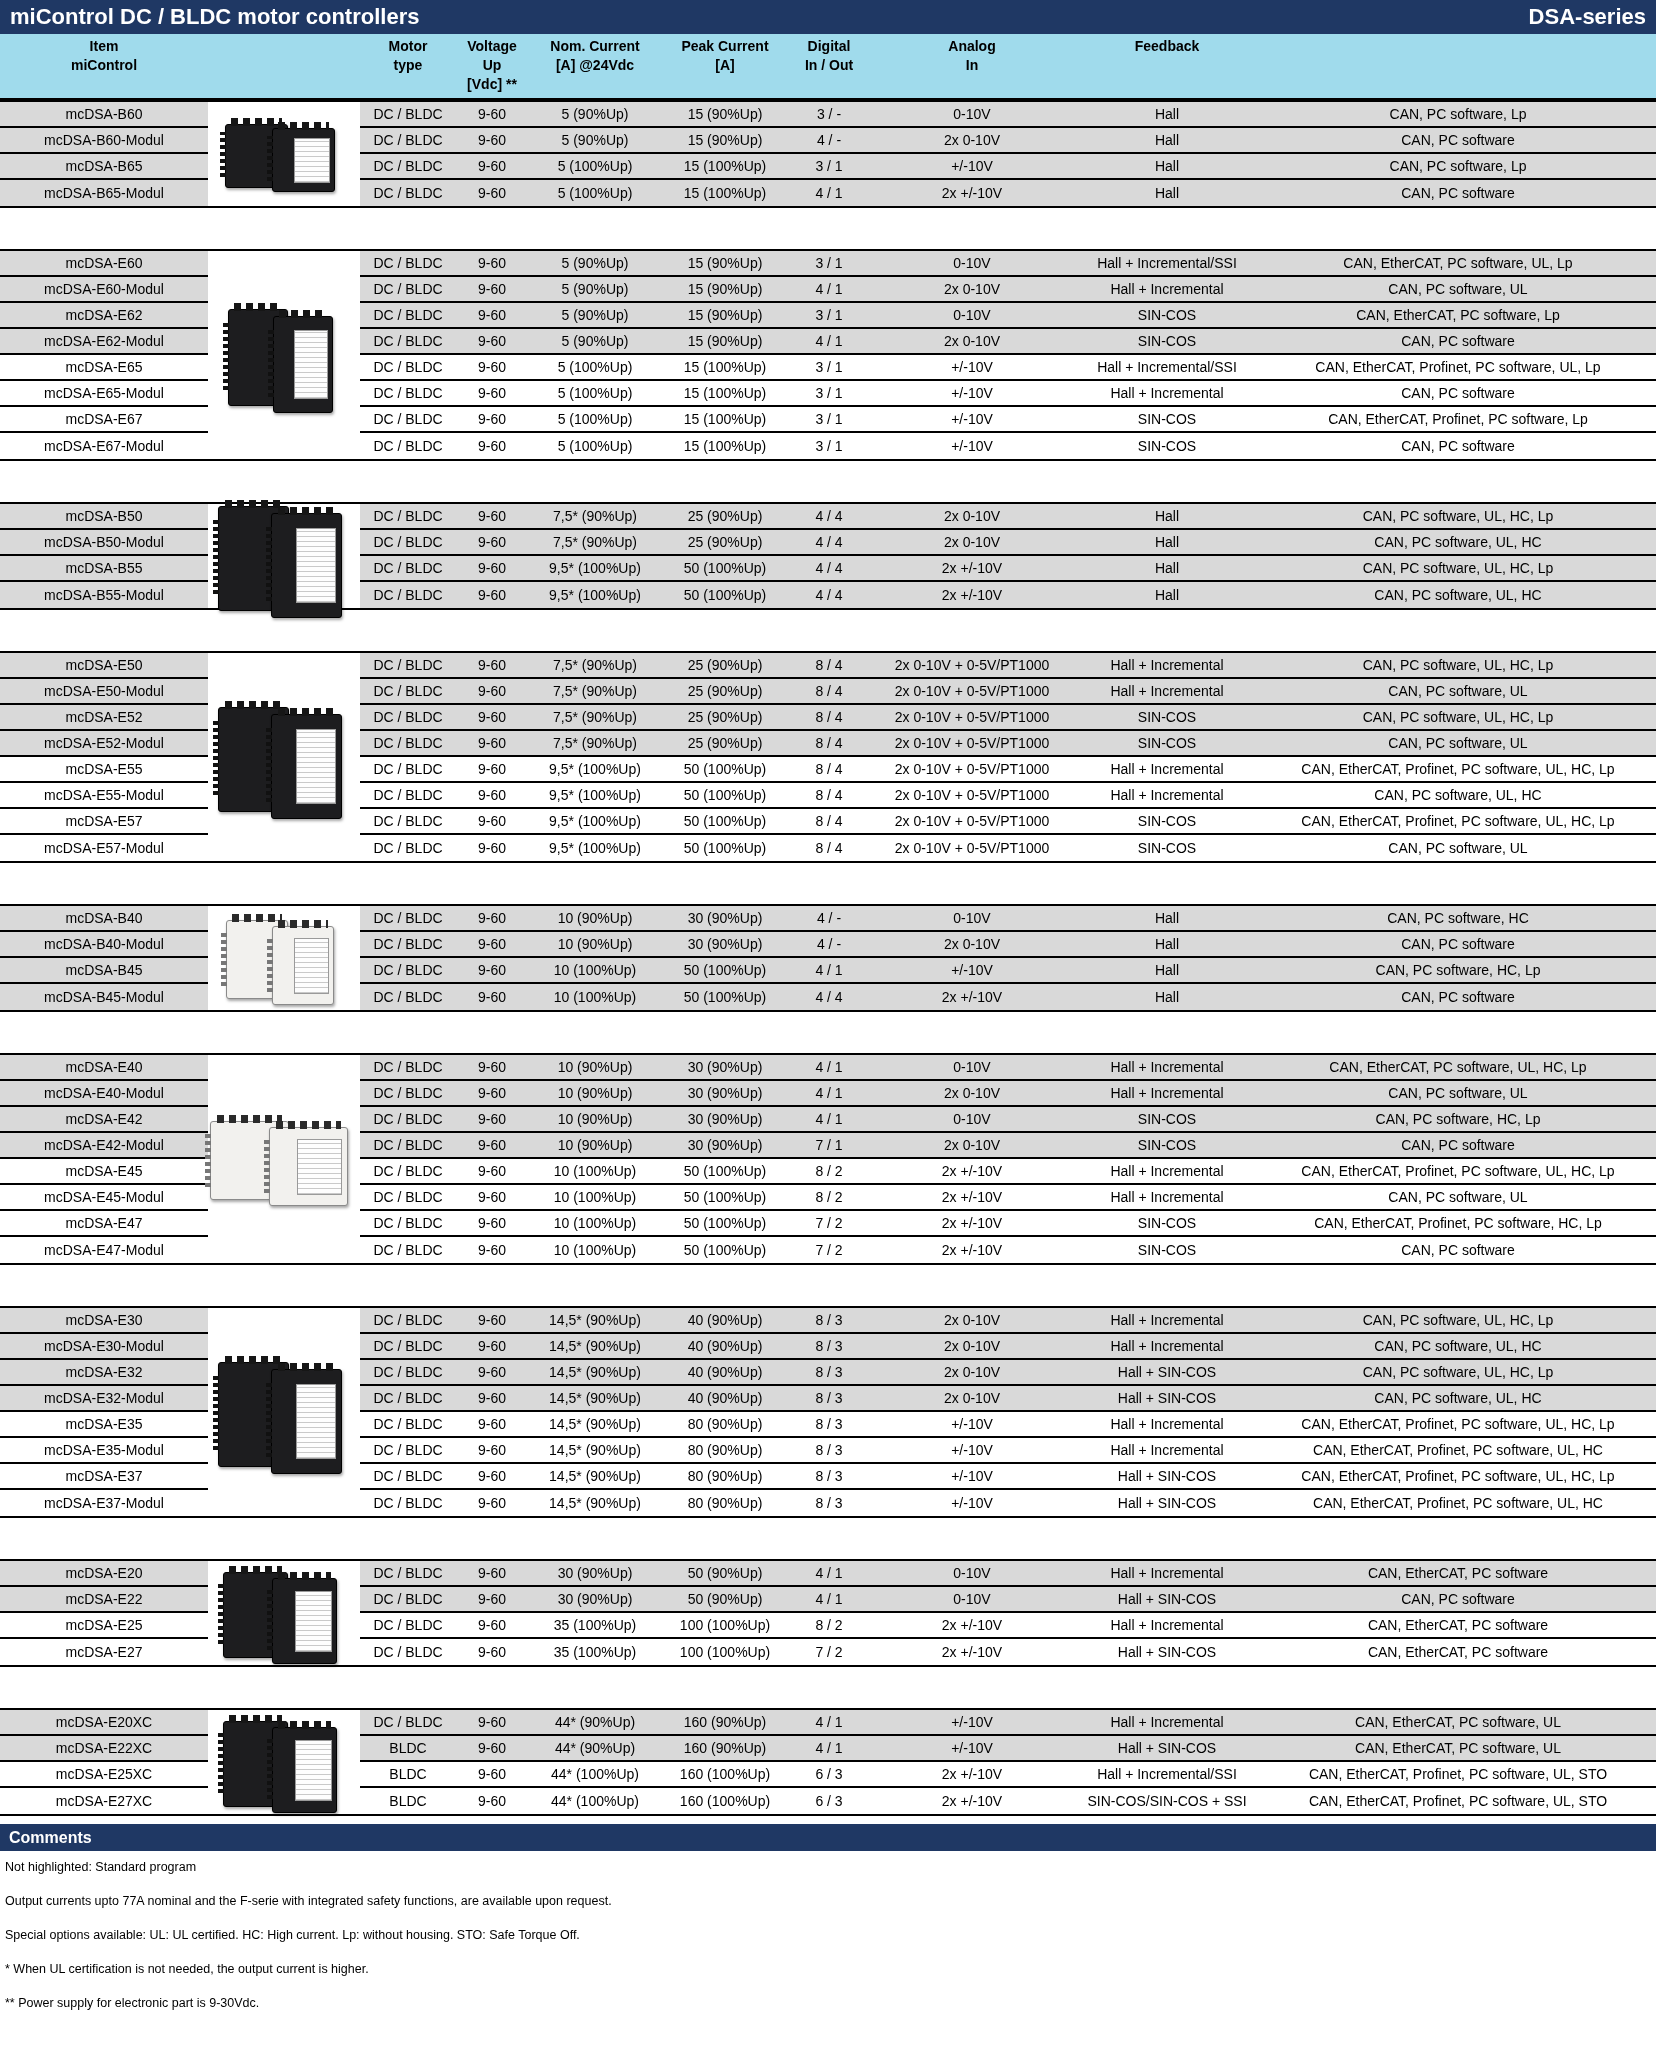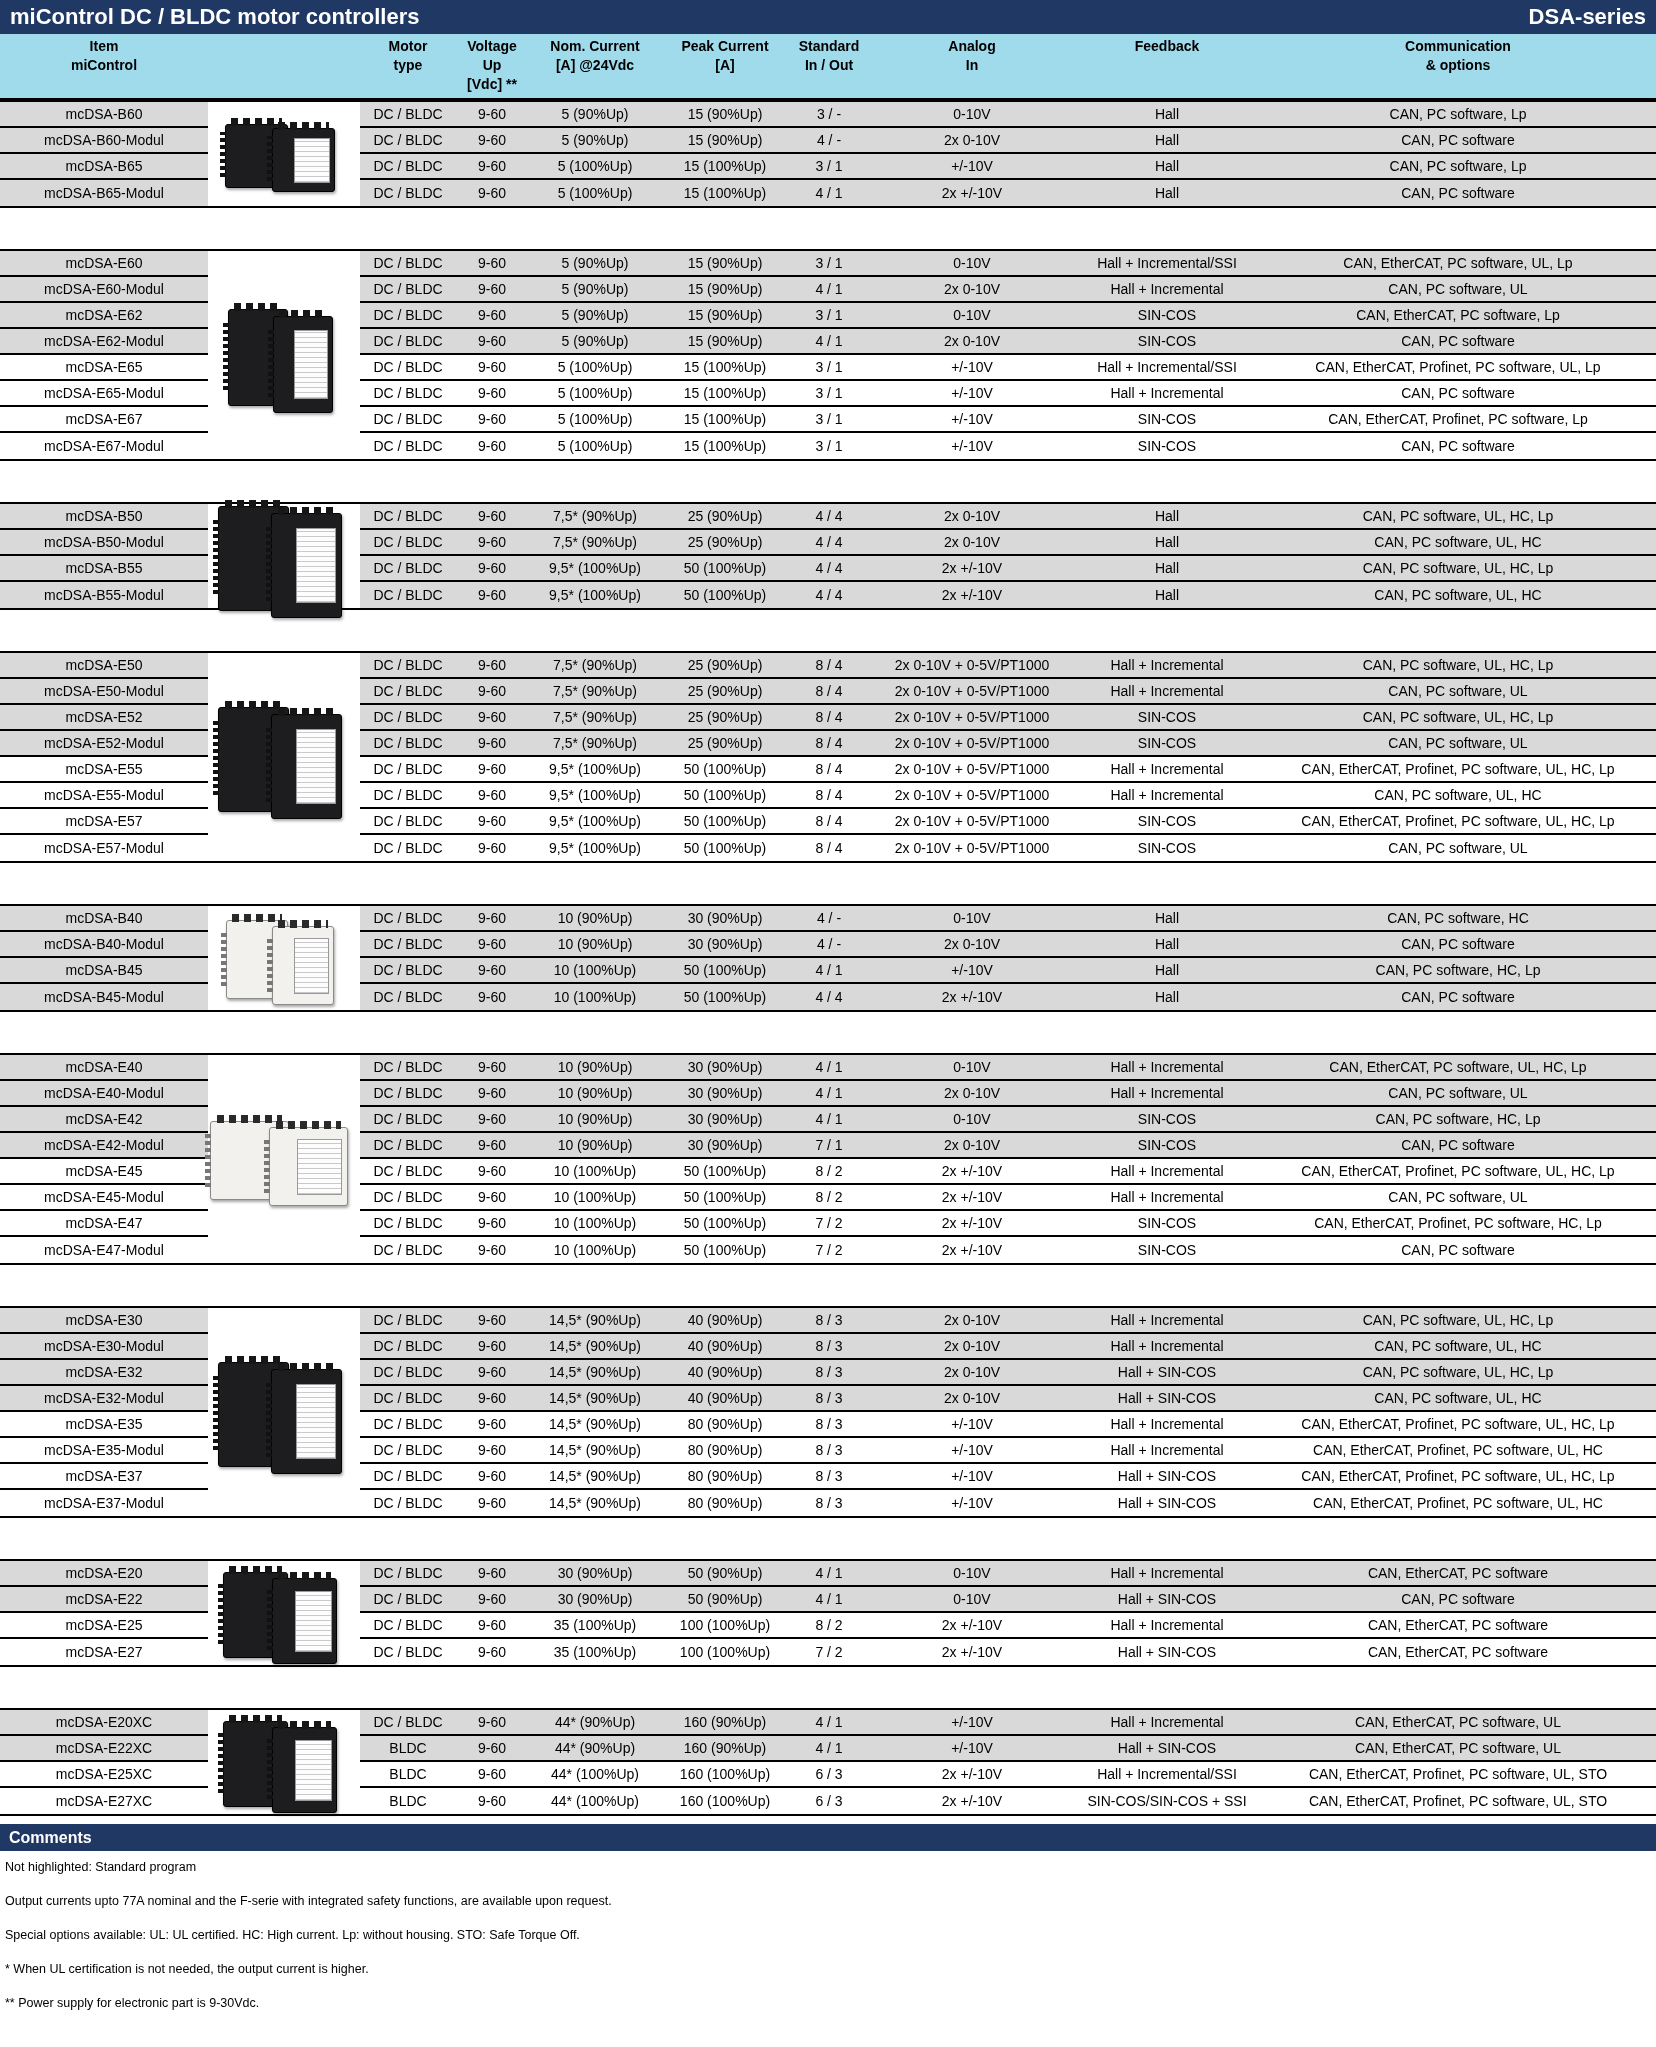--- a/index.html
+++ b/index.html
@@ -80,34 +80,30 @@
         </div>
         <div class="hcell" style="grid-area: 1 / 5;">
           <div>Nom. Current</div>
           <div>[A] @24Vdc</div>
         </div>
         <div class="hcell" style="grid-area: 1 / 6;">
           <div>Peak Current</div>
           <div>[A]</div>
         </div>
         <div class="hcell" style="grid-area: 1 / 7;">
-          <div>Standard</div>
+          <div>Digital</div>
           <div>In / Out</div>
         </div>
         <div class="hcell" style="grid-area: 1 / 8;">
           <div>Analog</div>
           <div>In</div>
         </div>
         <div class="hcell" style="grid-area: 1 / 9;">
           <div>Feedback</div>
           <div>&nbsp;</div>
-        </div>
-        <div class="hcell" style="grid-area: 1 / 10;">
-          <div>Communication</div>
-          <div>&amp; options</div>
         </div>
         <div class="hcell" style="grid-area: 1 / 2;"></div>
       </div>
     </div>
 
   <div id="table-root" class="tablewrap">
       <div class="grp">
         <div class="cell grey" style="grid-area: 1 / 1;">mcDSA-B60</div>
         <div class="cell grey" style="grid-area: 1 / 3;">DC / BLDC</div>
         <div class="cell grey" style="grid-area: 1 / 4;">9-60</div>

